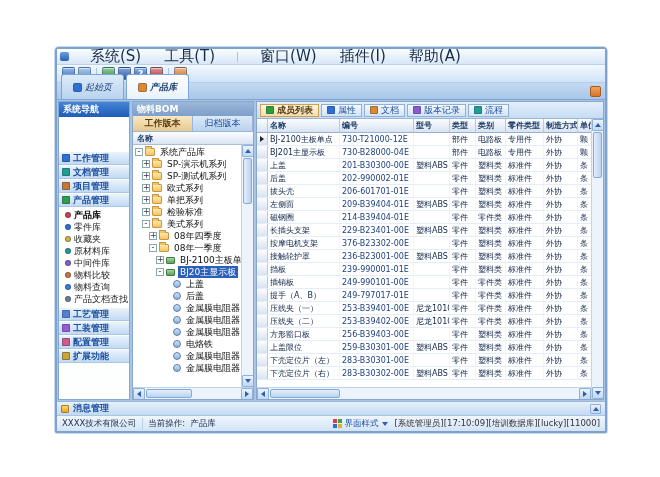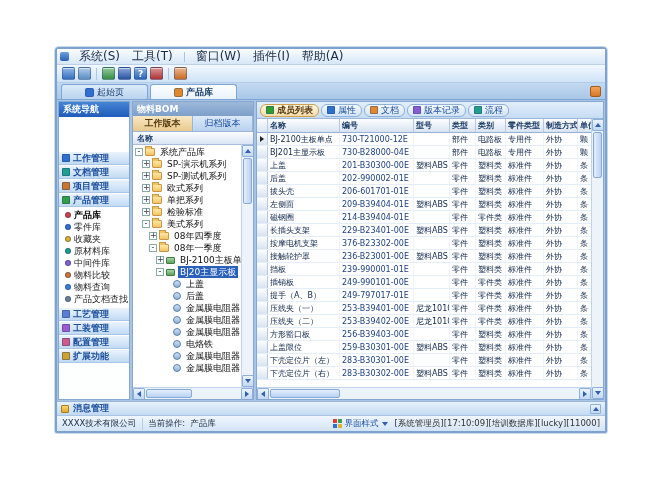--- a/index.html
+++ b/index.html
@@ -5,37 +5,37 @@
   *{margin:0;padding:0;box-sizing:border-box;font-family:"DejaVu Sans","Liberation Sans",sans-serif;}
   html,body{width:660px;height:477px;background:#ffffff;overflow:hidden;}
   body{position:relative;}
 
   .window{position:absolute;left:55px;top:47px;width:552px;height:386px;
     border:2px solid #7da2ce;border-radius:4px 4px 2px 2px;background:#d6e5f5;
     display:flex;flex-direction:column;box-shadow:0 0 0 1px #c9daee;}
 
   
   .menubar{height:16px;background:linear-gradient(#f9fcff,#d7e7f8);display:flex;align-items:center;
-    gap:2px;padding:0 3px;border-bottom:1px solid #bcd2ea;font-size:12px;color:#1b2b45;flex:none;}
+    gap:13px;padding:0 3px;border-bottom:1px solid #bcd2ea;font-size:15px;color:#1b2b45;flex:none;}
   .appicon{width:9px;height:9px;background:linear-gradient(#6aa0dc,#2e5fb8);border-radius:2px;margin-right:3px;flex:none;}
   .menu-item{padding:1px 5px;white-space:nowrap;}
   .menu-sep{width:1px;height:10px;background:#a9c4e4;margin:0 4px;}
 
   .toolbar{height:18px;background:linear-gradient(#f2f8fe,#cfe3f7);display:flex;align-items:center;
     gap:3px;padding:0 5px;border-bottom:1px solid #b6cde8;flex:none;}
   .tbtn{width:13px;height:13px;border-radius:2px;border:1px solid rgba(40,70,120,.45);
     display:flex;align-items:center;justify-content:center;font-size:9px;font-weight:bold;color:#fff;
     box-shadow:inset 0 1px 0 rgba(255,255,255,.55);}
   .tb-sep{width:1px;height:12px;background:#a9c4e4;margin:0 2px;}
 
   .tabbar{height:17px;background:linear-gradient(#c3d9f1,#a9c7e8);display:flex;align-items:flex-end;
     padding:2px 4px 0;gap:2px;border-bottom:1px solid #7ea6d4;flex:none;}
-  .dtab{height:15px;display:flex;align-items:center;gap:3px;padding:0 23px;font-size:9px;color:#1a3e6e;
+  .dtab{height:25px;display:flex;align-items:center;gap:3px;padding:0 11px;font-size:9px;color:#1a3e6e;
     border:1px solid #7ea6d4;border-bottom:none;border-radius:3px 3px 0 0;
-    background:linear-gradient(#dcebfa,#bad3ee);white-space:nowrap;}
+    background:linear-gradient(#dcebfa,#bad3ee);white-space:nowrap;font-style:italic;}
   .dtab.active{background:linear-gradient(#fdfeff,#e9f2fb);font-weight:bold;}
   .ticon{width:9px;height:9px;border-radius:2px;border:1px solid rgba(40,70,120,.4);flex:none;}
   .tab-spacer{flex:1;}
   .panelbtn{width:11px;height:11px;border-radius:2px;background:linear-gradient(#f0a45a,#d8762a);
     border:1px solid #a85a1c;margin-bottom:2px;}
 
   
   .content{flex:1;min-height:0;display:flex;background:#aac4e4;gap:2px;padding:1px;}
 
   
@@ -78,21 +78,21 @@
   .i-part{width:8px;height:8px;flex:none;background:linear-gradient(#cfe0f4,#8fb0d9);border:1px solid #5b7fae;
     border-radius:50%;margin-right:3px;}
   .tree-label{padding:0 2px;}
   .tree-label.selected{background:#2a5fba;color:#fff;}
 
   
   .members{flex:1;min-width:0;background:#fff;border:1px solid #86a7cf;display:flex;flex-direction:column;overflow:hidden;}
   .mtabs{height:17px;flex:none;background:linear-gradient(#e3eefb,#c6dcf4);display:flex;align-items:center;
     gap:2px;padding:0 3px;border-bottom:1px solid #9ab7da;}
   .mtab{height:13px;display:flex;align-items:center;gap:3px;padding:0 5px;font-size:9px;color:#1c4fa0;
-    border:1px solid #8fb0d9;border-radius:6px;background:linear-gradient(#f4f9fe,#d3e4f6);white-space:nowrap;}
+    border:1px solid #8fb0d9;border-radius:0;background:linear-gradient(#f4f9fe,#d3e4f6);white-space:nowrap;}
   .mtab.active{background:linear-gradient(#fff7e0,#f3ddad);border-color:#cf9f52;color:#5a3b10;font-weight:bold;}
   .micon{width:8px;height:8px;border-radius:1px;border:1px solid rgba(40,70,120,.4);flex:none;}
   .grid-wrap{flex:1;min-height:0;display:flex;}
   .grid{flex:1;min-width:0;display:flex;flex-direction:column;overflow:hidden;background:#fff;}
   .grid-header{display:flex;height:14px;flex:none;}
   .gh{flex:none;background:linear-gradient(#fcfdfe,#d8e3f1);border-right:1px solid #b7c8e0;border-bottom:1px solid #96b1d4;
     font-size:8px;font-weight:bold;color:#1a3a66;display:flex;align-items:center;padding:0 2px;
     overflow:hidden;white-space:nowrap;}
   .grow{display:flex;height:13px;border-bottom:1px solid #e4eefa;}
   .gc{flex:none;font-size:8px;color:#10264a;padding:0 2px;display:flex;align-items:center;

